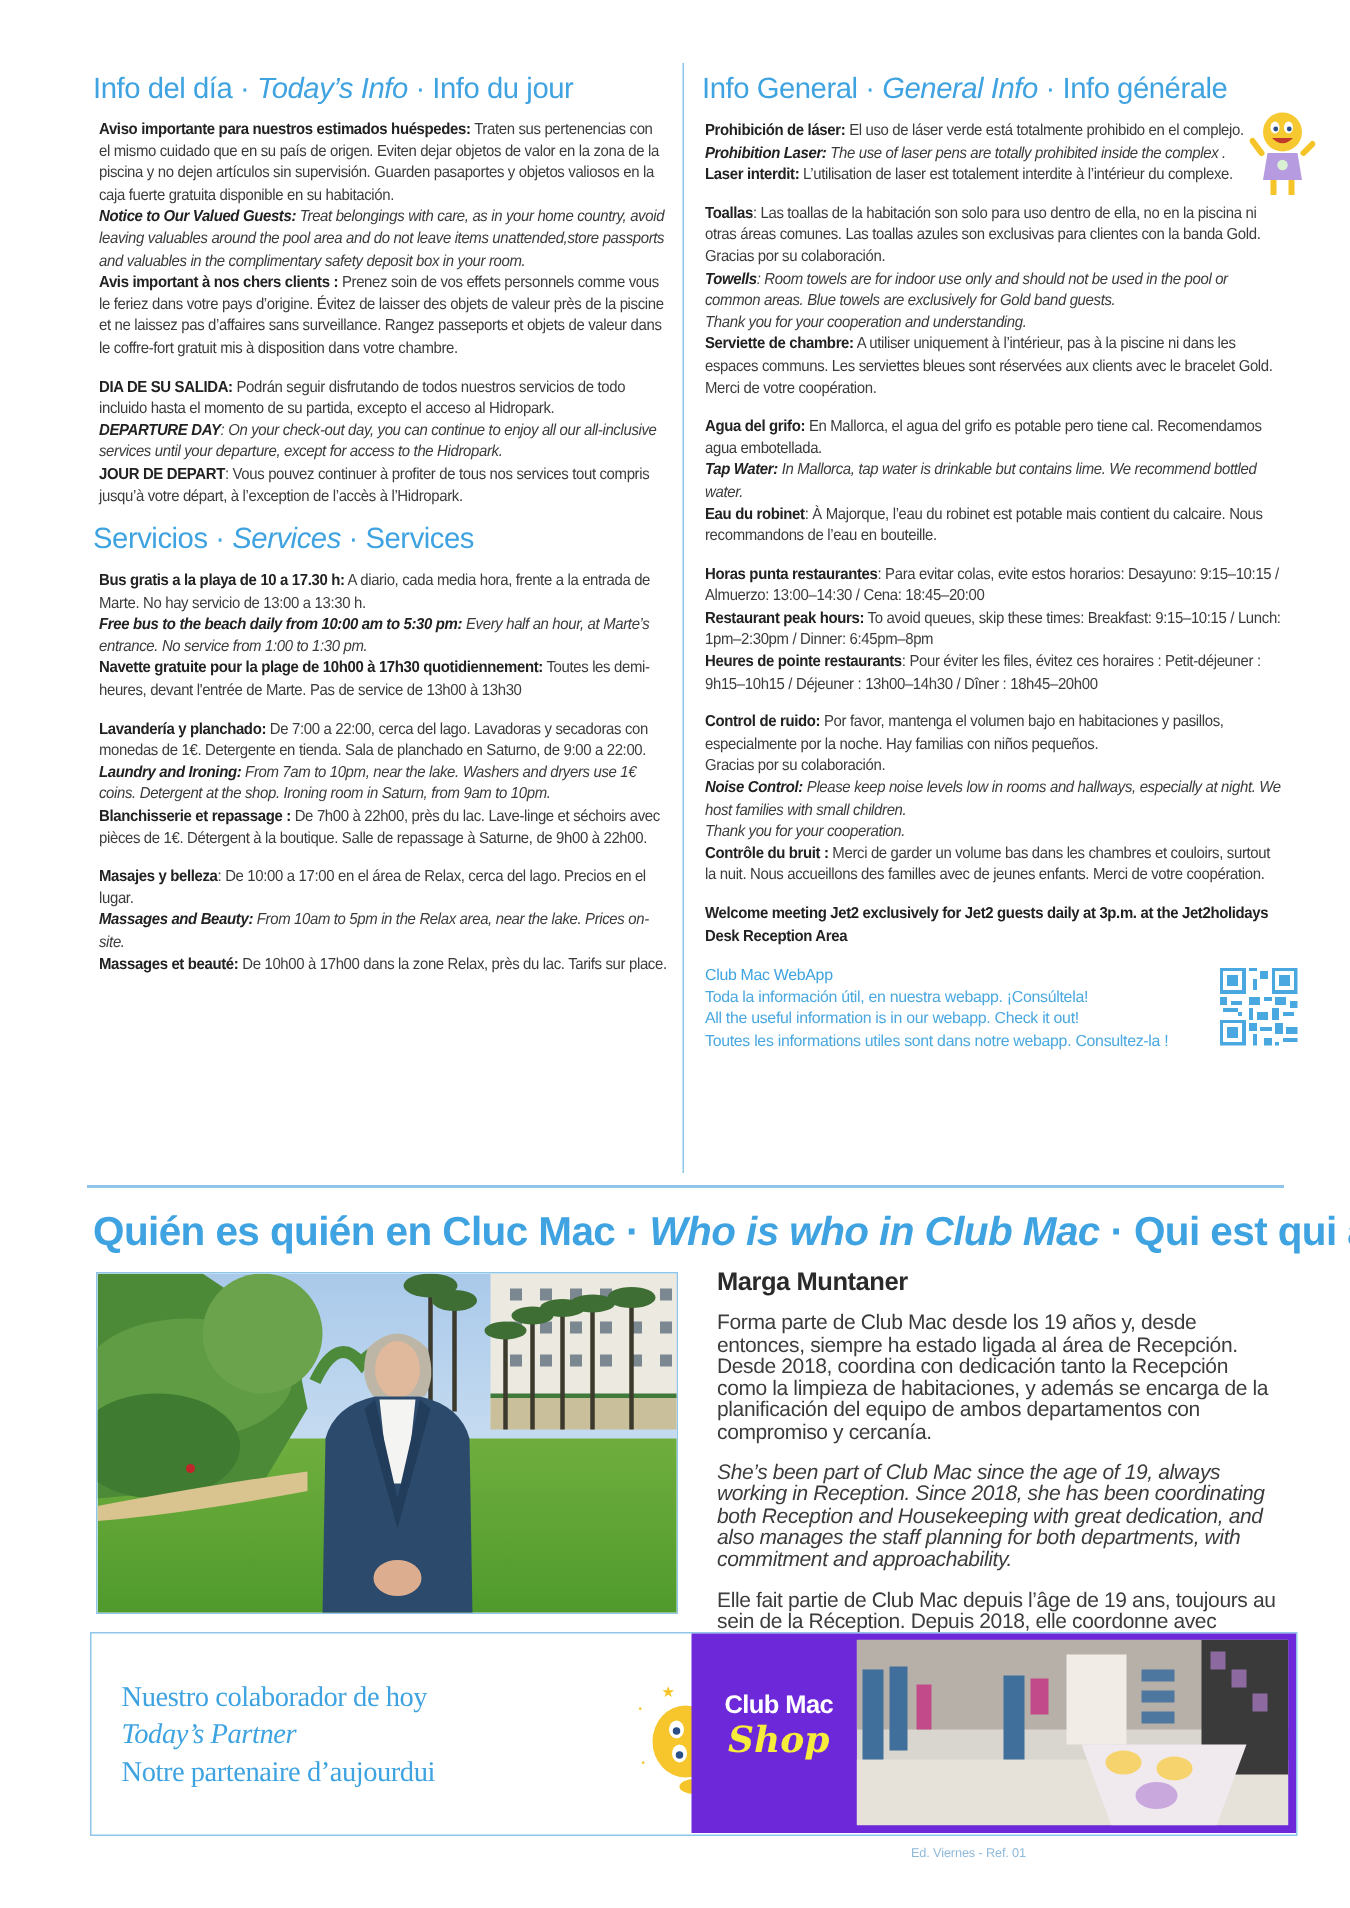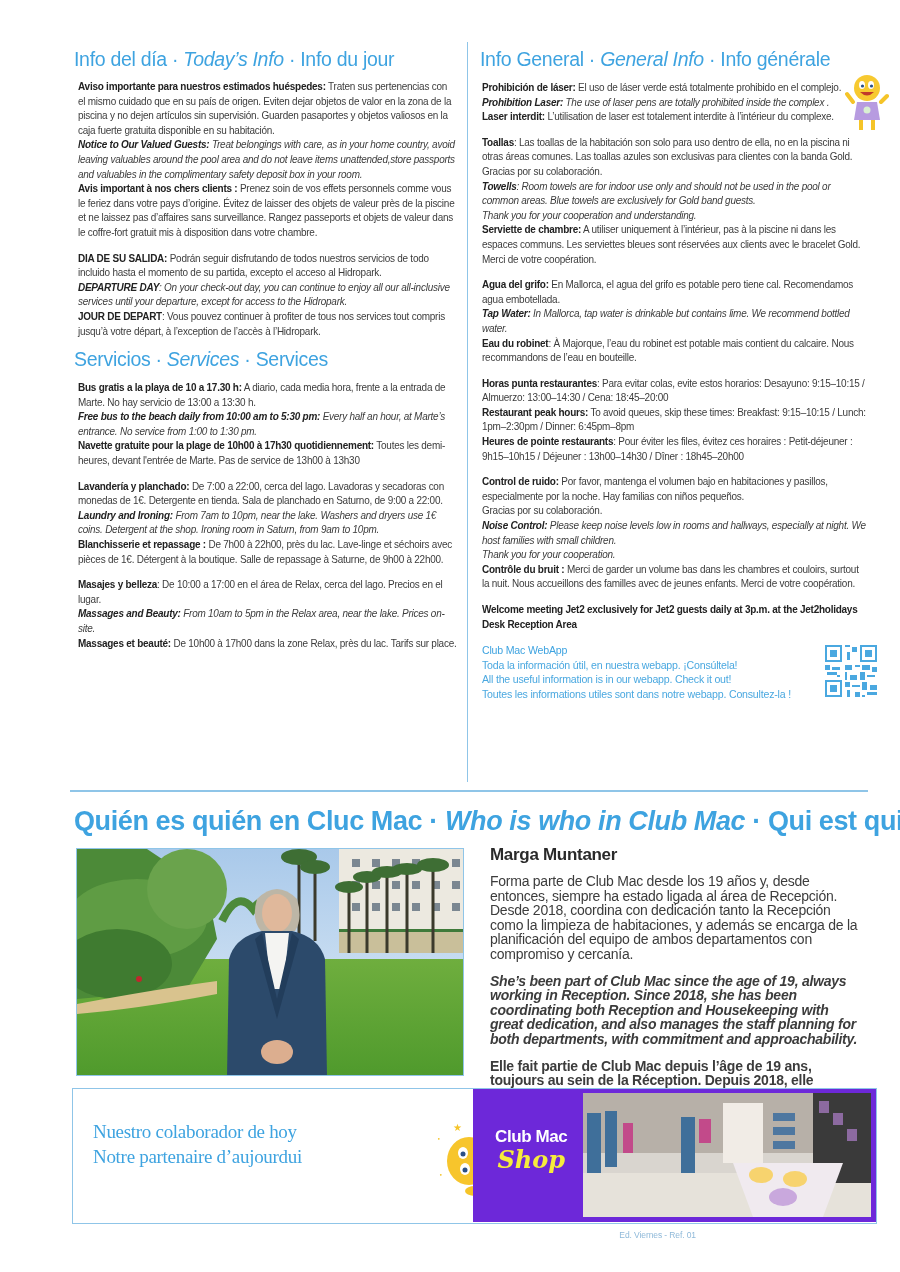--- a/index.html
+++ b/index.html
@@ -1,18 +1,18 @@
 <!DOCTYPE html>
 <html><head>
 <meta charset="utf-8">
 <style>
   * { box-sizing: border-box; margin: 0; padding: 0; }
   html, body { width: 900px; height: 1272px; background: #ffffff; overflow: hidden; }
   body { font-family: "Liberation Sans", sans-serif; color: #3a3a3a; position: relative; }
-  .page { position: absolute; left: 12px; top: 0; width: 724px; height: 1272px; }
+  .page { position: absolute; left: 0; top: 0; width: 724px; height: 1272px; }
 
   .col-left { position: absolute; left: 62px; top: 48px; width: 380px; }
   .col-right { position: absolute; left: 455px; top: 42px; width: 400px; border-left: 1.5px solid #8fc5e8; padding-left: 12px; height: 740px; }
 
   .sec-title { font-family: "Liberation Sans", sans-serif; font-size: 19.5px; color: #3ea3e0; letter-spacing: -0.3px; white-space: nowrap; font-weight: normal; }
   .sec-title i { font-style: italic; }
   .col-right .sec-title { margin-top: 6px; }
 
   .block { font-family: "Liberation Sans", sans-serif; font-size: 10.6px; line-height: 14.6px; color: #3c3c3c; letter-spacing: -0.25px; transform: scaleX(0.94); transform-origin: left top; width: 106%; }
   .block p { margin: 0; }
@@ -35,21 +35,21 @@
 
   .who-title { position: absolute; left: 62px; top: 806px; font-size: 27px; color: #3ea3e0; letter-spacing: -0.4px; white-space: nowrap; }
   .who-title i { font-style: italic; }
 
   .photo { position: absolute; left: 64px; top: 848px; width: 388px; height: 228px; border: 1px solid #8fc5e8; overflow: hidden; }
 
   .profile { position: absolute; left: 478px; top: 845px; width: 374px; }
   .profile .name { font-size: 17px; font-weight: bold; color: #2a2a2a; letter-spacing: -0.3px; margin-bottom: 9px; margin-right: 2px; }
   .profile .bio { font-size: 14px; line-height: 14.6px; color: #3c3c3c; letter-spacing: -0.25px; }
   .profile .bio.it { font-style: italic; }
-  .profile .bio + .bio { margin-top: 12px; font-weight: bold; }
+  .profile .bio + .bio { margin-top: 12px; }
 
   .partner { position: absolute; left: 60px; top: 1088px; width: 805px; height: 136px; border: 1.5px solid #8fc5e8; background: #fff; }
   .partner .ptext { position: absolute; left: 20px; top: 30px; font-size: 19px; line-height: 25px; color: #3ea3e0; letter-spacing: -0.3px; font-family: Liberation Serif, serif; }
   .partner .ptext .it { font-style: italic; }
   .partner .blue { position: absolute; left: 400px; top: 0; width: 403px; height: 133px; background: #6d28d9; }
   .shop-label { position: absolute; left: 22px; top: 38px; text-align: center; }
   .shop-label .cm { font-size: 17px; font-weight: bold; color: #ffffff; letter-spacing: -0.4px; }
   .shop-label .sh { font-size: 24px; font-style: italic; font-weight: bold; color: #f6ec3c; font-family: "DejaVu Serif", serif; margin-top: -2px; }
   .shop-photo { position: absolute; left: 110px; top: 4px; width: 288px; height: 124px; overflow: hidden; }
   .smiley { position: absolute; left: 360px; top: 30px; width: 52px; height: 80px; }
@@ -260,20 +260,21 @@
   <div class="profile">
     <div class="name">Marga Muntaner</div>
     <p class="bio">Forma parte de Club Mac desde los 19 años y, desde entonces, siempre ha estado ligada al área de Recepción. Desde 2018, coordina con dedicación tanto la Recepción como la limpieza de habitaciones, y además se encarga de la planificación del equipo de ambos departamentos con compromiso y cercanía.</p>
     <p class="bio it">She’s been part of Club Mac since the age of 19, always working in Reception. Since 2018, she has been coordinating both Reception and Housekeeping with great dedication, and also manages the staff planning for both departments, with commitment and approachability.</p>
     <p class="bio">Elle fait partie de Club Mac depuis l’âge de 19 ans, toujours au sein de la Réception. Depuis 2018, elle coordonne avec beaucoup de dévouement la Réception et le service de nettoyage des chambres, en plus d’organiser la planification des équipes avec engagement et proximité.</p>
   </div>
 
   <div class="partner">
     <div class="ptext">
       <div>Nuestro colaborador de hoy</div>
+      <div class="it">Today’s Partner</div>
       <div>Notre partenaire d’aujourdui</div>
     </div>
 
     <svg class="smiley" viewBox="0 0 52 80">
       <text x="20" y="12" font-size="10" fill="#f5c428" font-family="DejaVu Sans, sans-serif">★</text>
       <text x="4" y="22" font-size="6" fill="#f5c428" font-family="DejaVu Sans, sans-serif">•</text>
       <text x="6" y="58" font-size="6" fill="#f5c428" font-family="DejaVu Sans, sans-serif">•</text>
       <ellipse cx="36" cy="42" rx="22" ry="24" fill="#f7c52c"></ellipse>
       <ellipse cx="30" cy="34" rx="5" ry="6" fill="#fff"></ellipse>
       <circle cx="30" cy="35" r="2.5" fill="#2a4f86"></circle>

